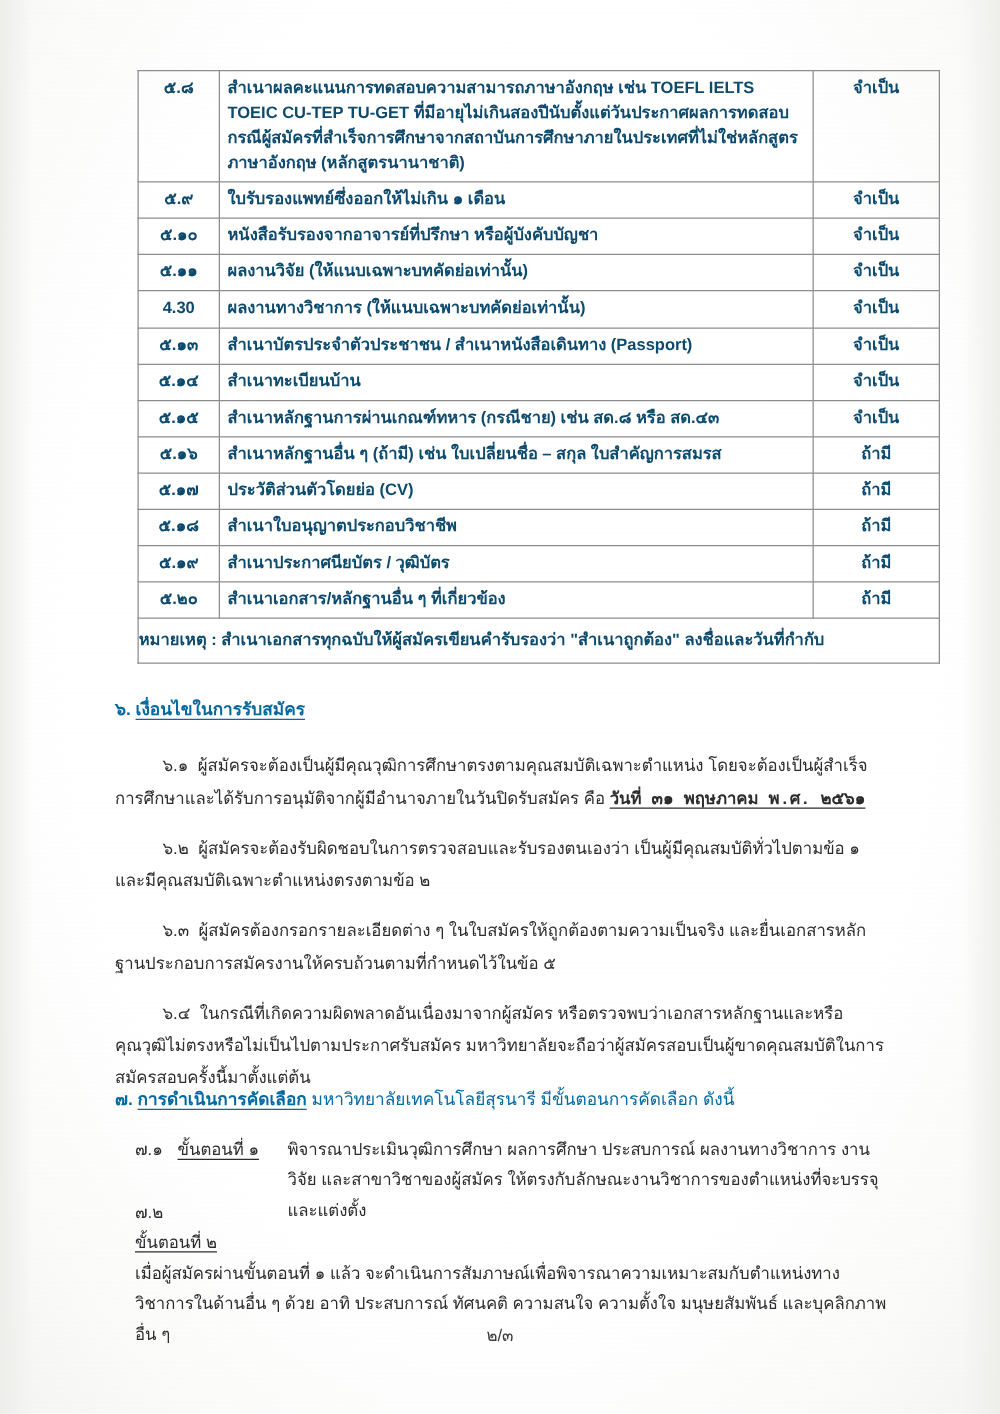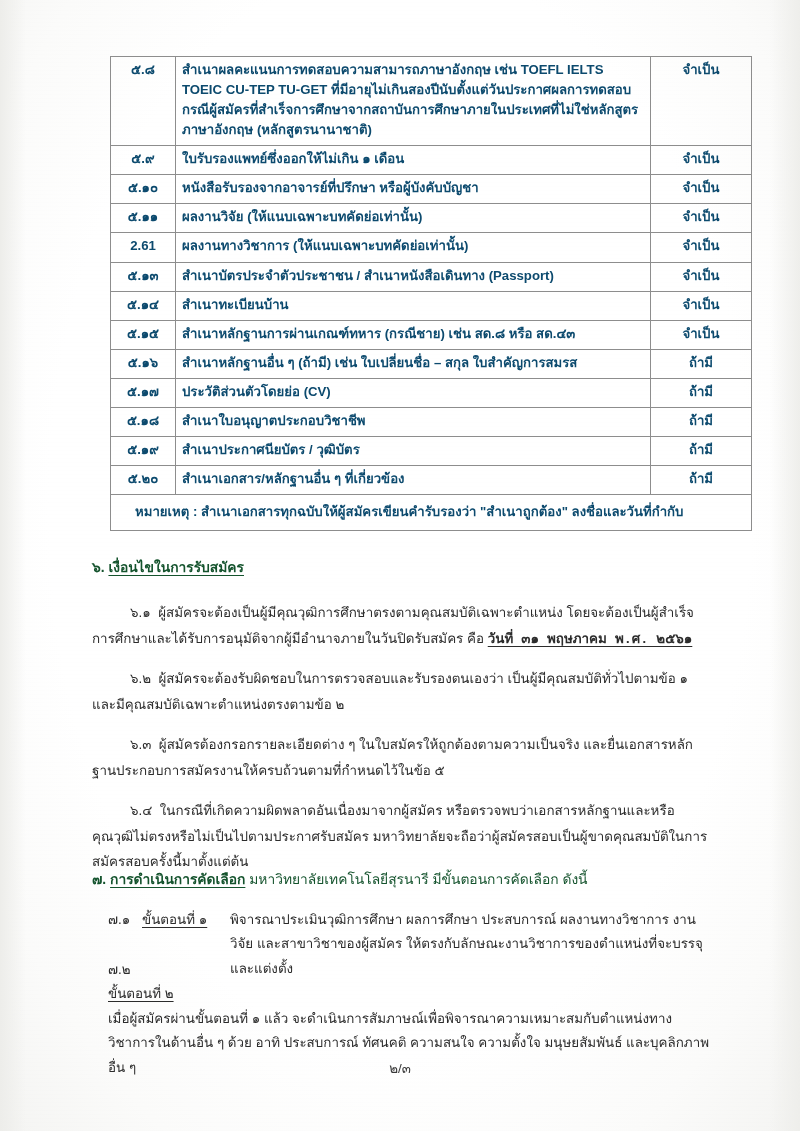--- a/index.html
+++ b/index.html
@@ -69,30 +69,30 @@
     line-height: 1.52;
     color: #0c4a6e;
     font-weight: bold;
   }
   .col-no    { width: 52px; text-align: center; white-space: nowrap; }
   .col-desc  { width: 462px; }
   .col-need  { width: 88px; text-align: center; white-space: nowrap; margin-left: 44px; }
 
   .note-row td {
     border-top: 1px solid #8d8d8d;
-    padding: 7px 8px 8px 24px;
+    padding: 7px 8px 8px 0;
     font-size: 13.2px;
   }
 
   
   .section-head {
     position: absolute;
     font-size: 13.8px;
     font-weight: bold;
-    color: #14532d;
+    color: #0369a1;
     white-space: nowrap;
   }
   .section-head .num { font-weight: bold; }
   .section-head .u   { text-decoration: underline; text-underline-offset: 2.5px; }
   .section-head .tail { font-weight: normal; }
 
   .para {
     position: absolute;
     font-size: 13.4px;
     line-height: 1.92;
@@ -163,21 +163,21 @@
           <td class="col-no">๕.๑๐</td>
           <td class="col-desc">หนังสือรับรองจากอาจารย์ที่ปรึกษา หรือผู้บังคับบัญชา</td>
           <td class="col-need">จำเป็น</td>
         </tr>
         <tr>
           <td class="col-no">๕.๑๑</td>
           <td class="col-desc">ผลงานวิจัย (ให้แนบเฉพาะบทคัดย่อเท่านั้น)</td>
           <td class="col-need">จำเป็น</td>
         </tr>
         <tr>
-          <td class="col-no">2.61</td>
+          <td class="col-no">4.30</td>
           <td class="col-desc">ผลงานทางวิชาการ (ให้แนบเฉพาะบทคัดย่อเท่านั้น)</td>
           <td class="col-need">จำเป็น</td>
         </tr>
         <tr>
           <td class="col-no">๕.๑๓</td>
           <td class="col-desc">สำเนาบัตรประจำตัวประชาชน / สำเนาหนังสือเดินทาง (Passport)</td>
           <td class="col-need">จำเป็น</td>
         </tr>
         <tr>
           <td class="col-no">๕.๑๔</td>

